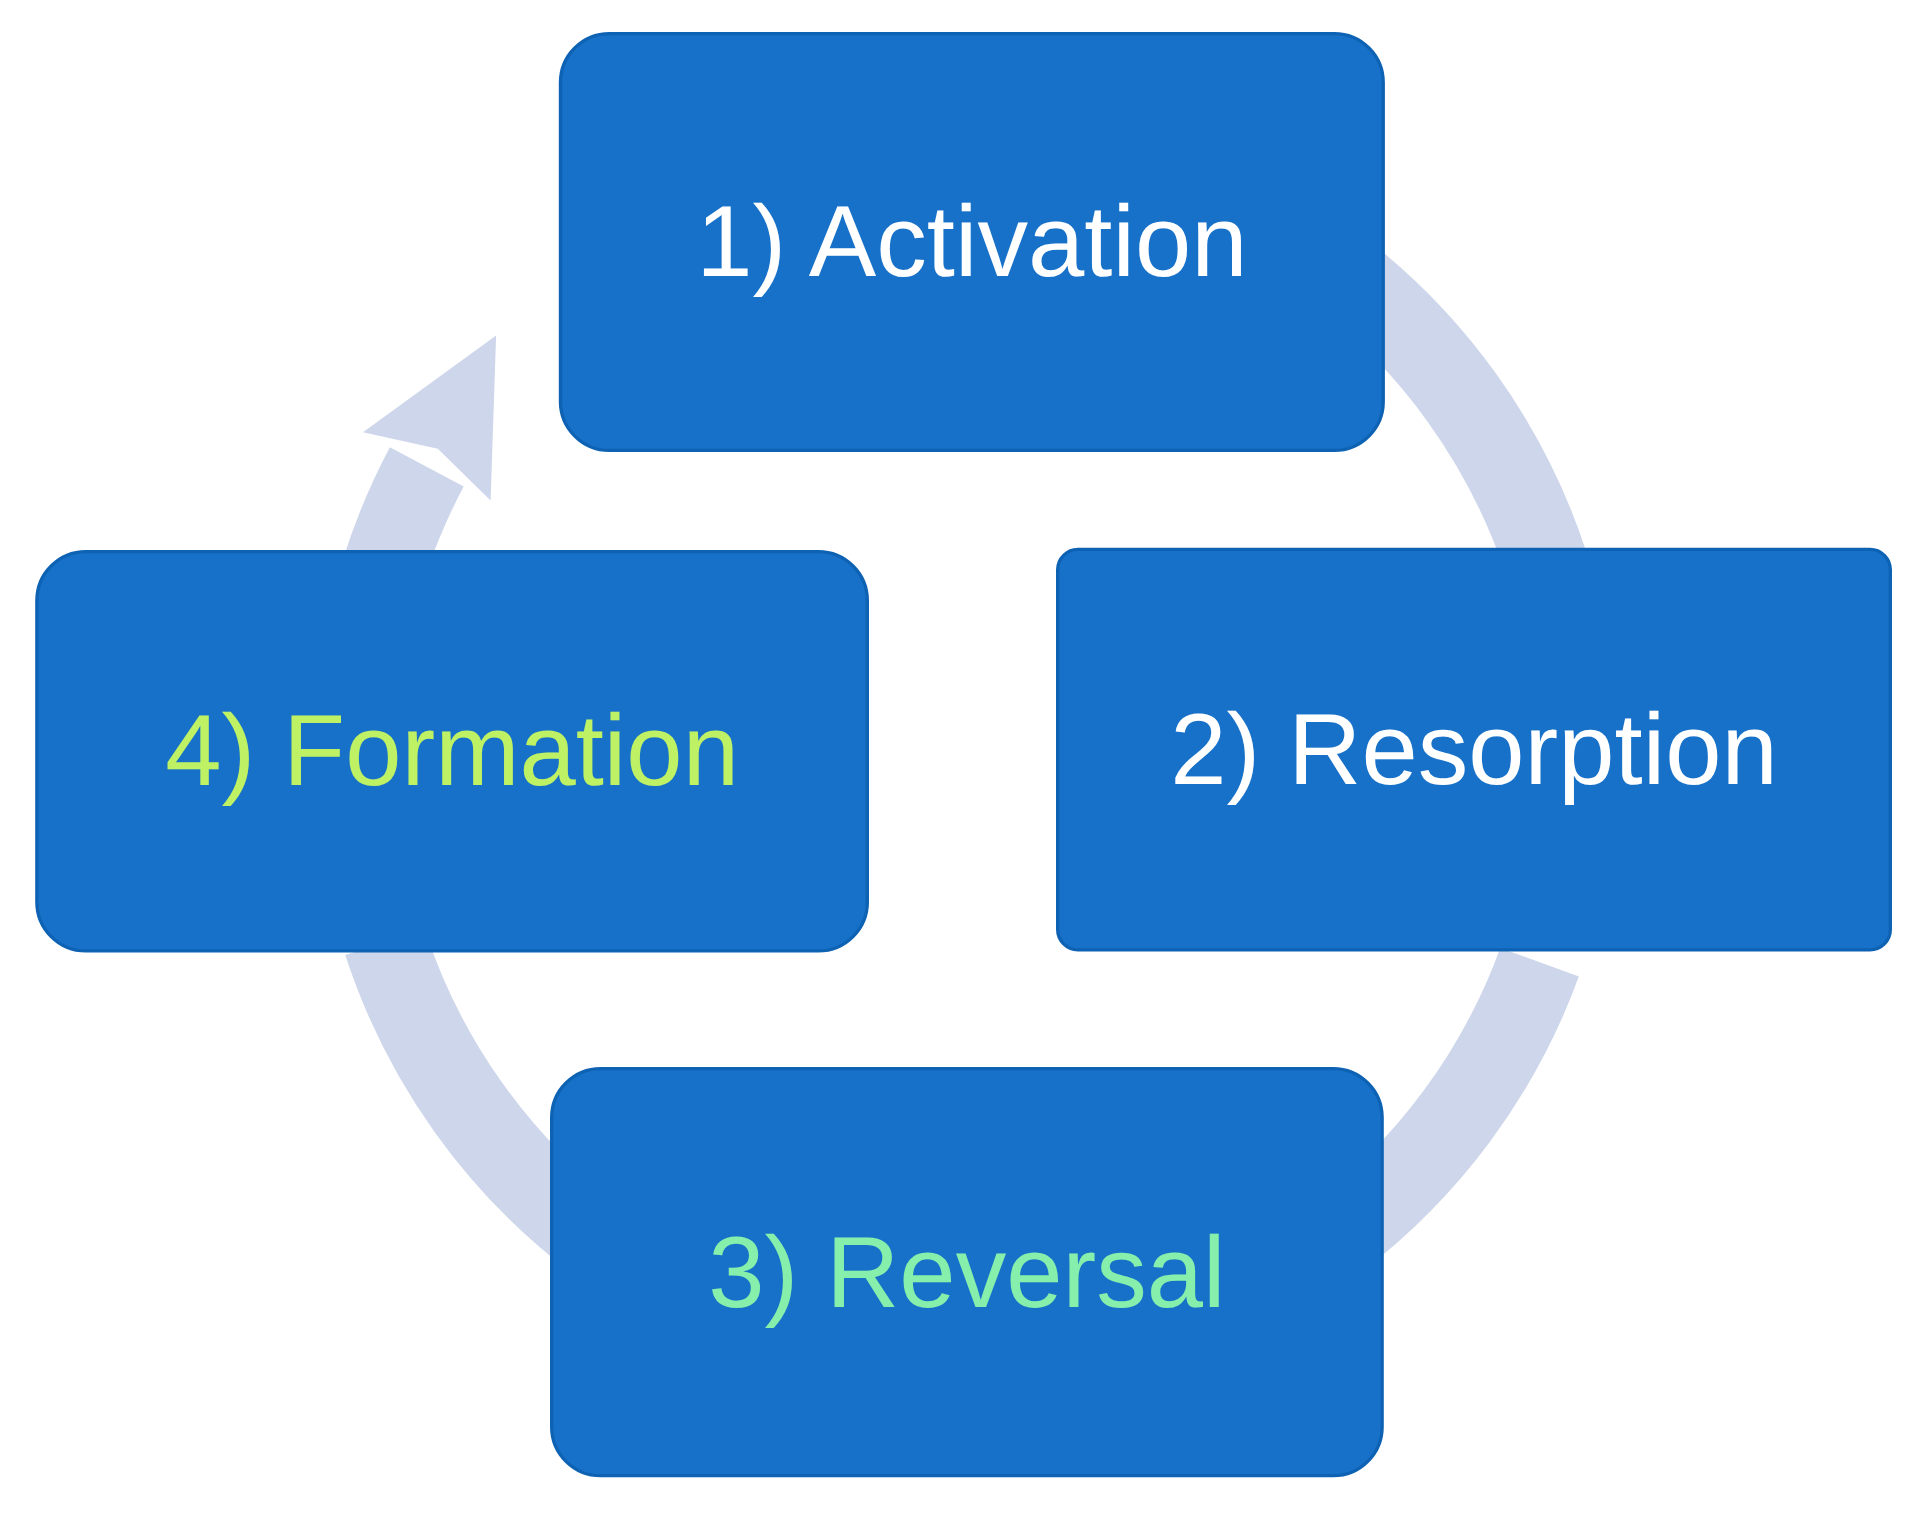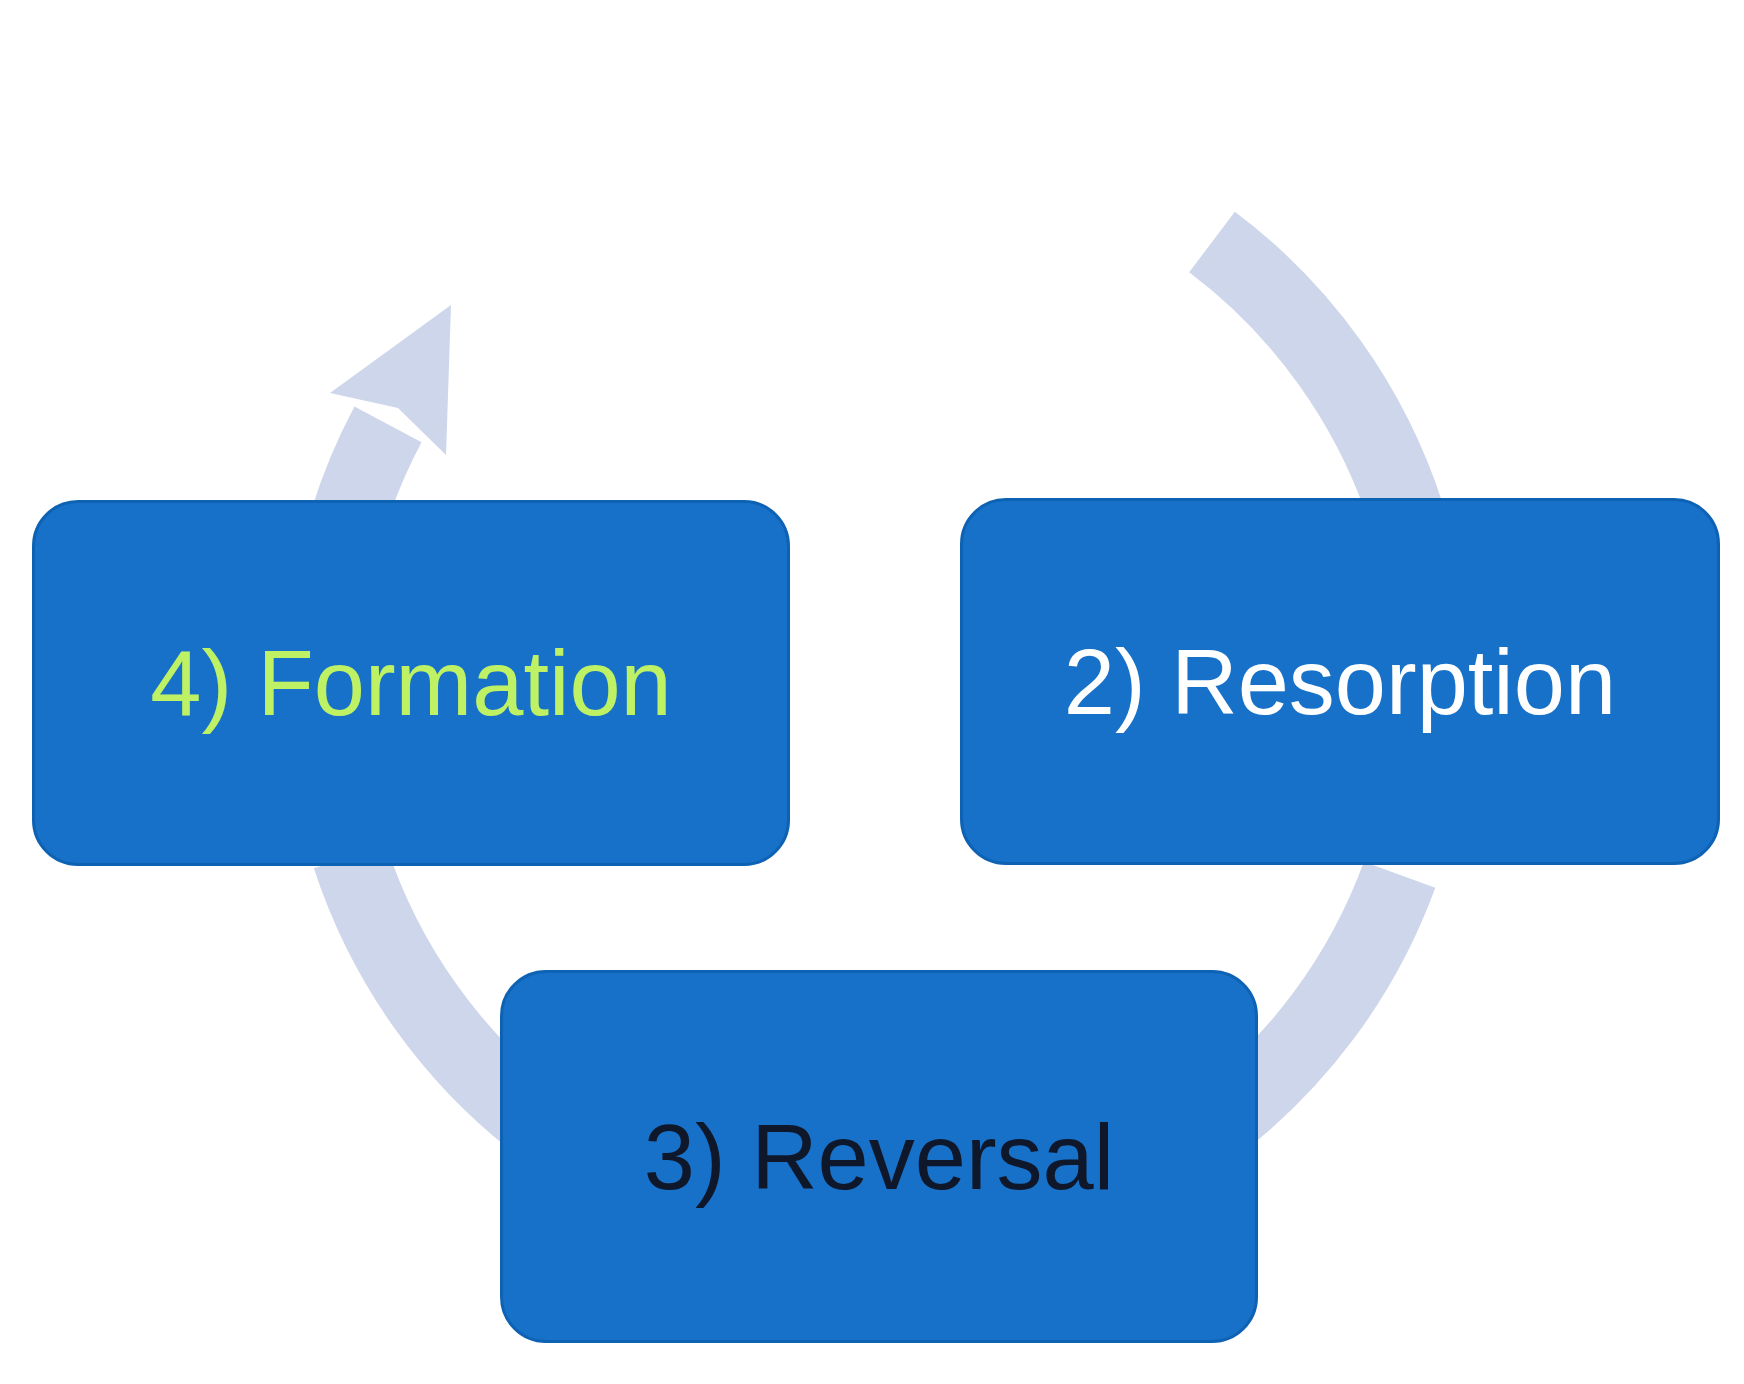--- a/index.html
+++ b/index.html
@@ -34,21 +34,21 @@
   .step-label {
     font-size: 92px;
     font-weight: 400;
     letter-spacing: 0px;
     white-space: nowrap;
     line-height: 1;
     text-align: center;
   }
   
   .box-activation { left: 508px; top:  29px; width: 751px; height: 382px; }
-  .box-resorption { left: 960px; top: 498px; width: 760px; height: 367px; }
+  .box-resorption { left: 960px; top: 498px; width: 760px; height: 367px; border-radius: 20px; }
   .box-reversal   { left: 500px; top: 970px; width: 758px; height: 373px; }
   .box-formation  { left:  32px; top: 500px; width: 758px; height: 366px; }
 </style>
 </head>
 <body>
 
 <div class="canvas">
 
   <svg class="ring-svg" width="1744" height="1384" viewBox="0 0 1744 1384">
 
@@ -56,26 +56,29 @@
 
     <path d="M 1399.6 874.8 A 555 555 0 0 1 1212 1128" fill="none" stroke-width="76" stroke-linecap="butt" stroke="#CDD6EA"></path>
 
     <path d="M 544 1128 A 555 555 0 0 1 350 856.5" fill="none" stroke-width="76" stroke-linecap="butt" stroke="#CDD6EA"></path>
 
     <path d="M 335 570 A 555 555 0 0 1 388 424.4" fill="none" stroke-width="76" stroke-linecap="butt" stroke="#CDD6EA"></path>
 
     <polygon points="330,393 451,305 446,455 398,408" fill="#CDD6EA"></polygon>
   </svg>
 
+  <div class="step-box box-activation" style="background-color: rgb(23, 113, 200); border-color: rgb(14, 98, 180);">
+    <span class="step-label" style="color: rgb(255, 255, 255);">1) Activation</span>
+  </div>
 
   <div class="step-box box-resorption" style="background-color: rgb(23, 113, 200); border-color: rgb(14, 98, 180);">
     <span class="step-label" style="color: rgb(255, 255, 255);">2) Resorption</span>
   </div>
 
   <div class="step-box box-reversal" style="background-color: rgb(23, 113, 200); border-color: rgb(14, 98, 180);">
-    <span class="step-label" style="color: #0f172a;">3) Reversal</span>
+    <span class="step-label" style="color: #86efac;">3) Reversal</span>
   </div>
 
   <div class="step-box box-formation" style="background-color: rgb(23, 113, 200); border-color: rgb(14, 98, 180);">
     <span class="step-label" style="color: #bef264;">4) Formation</span>
   </div>
 
 </div>
 
 </body></html>

